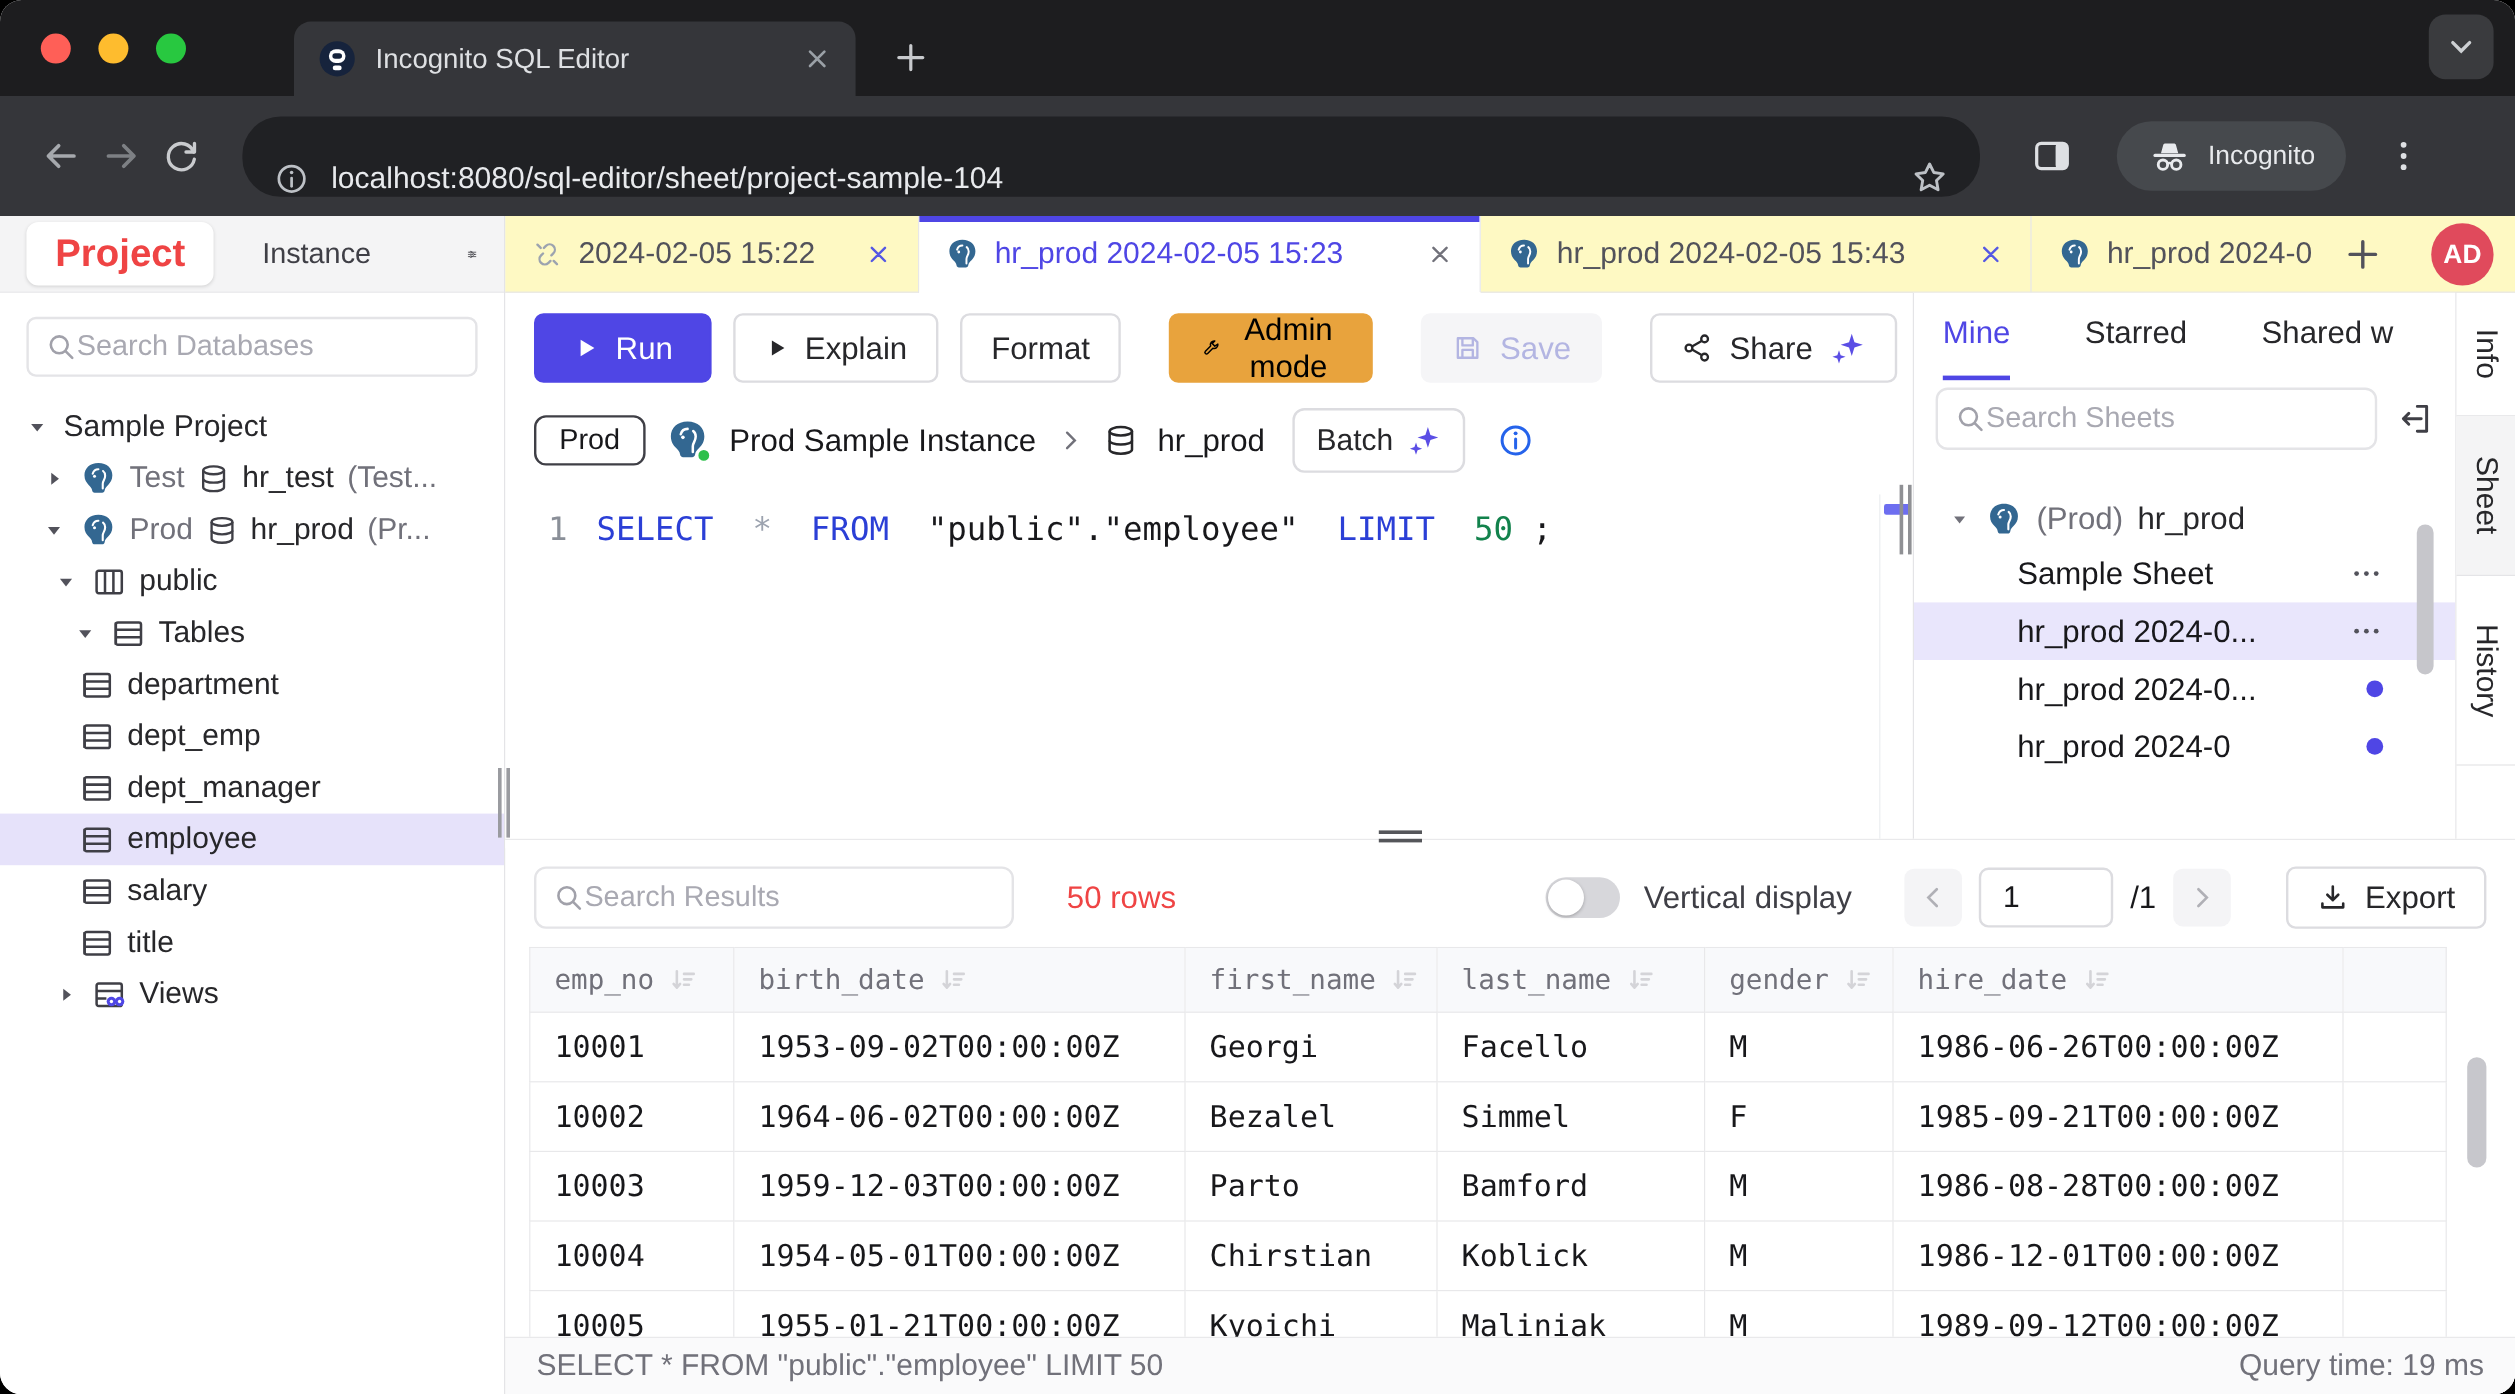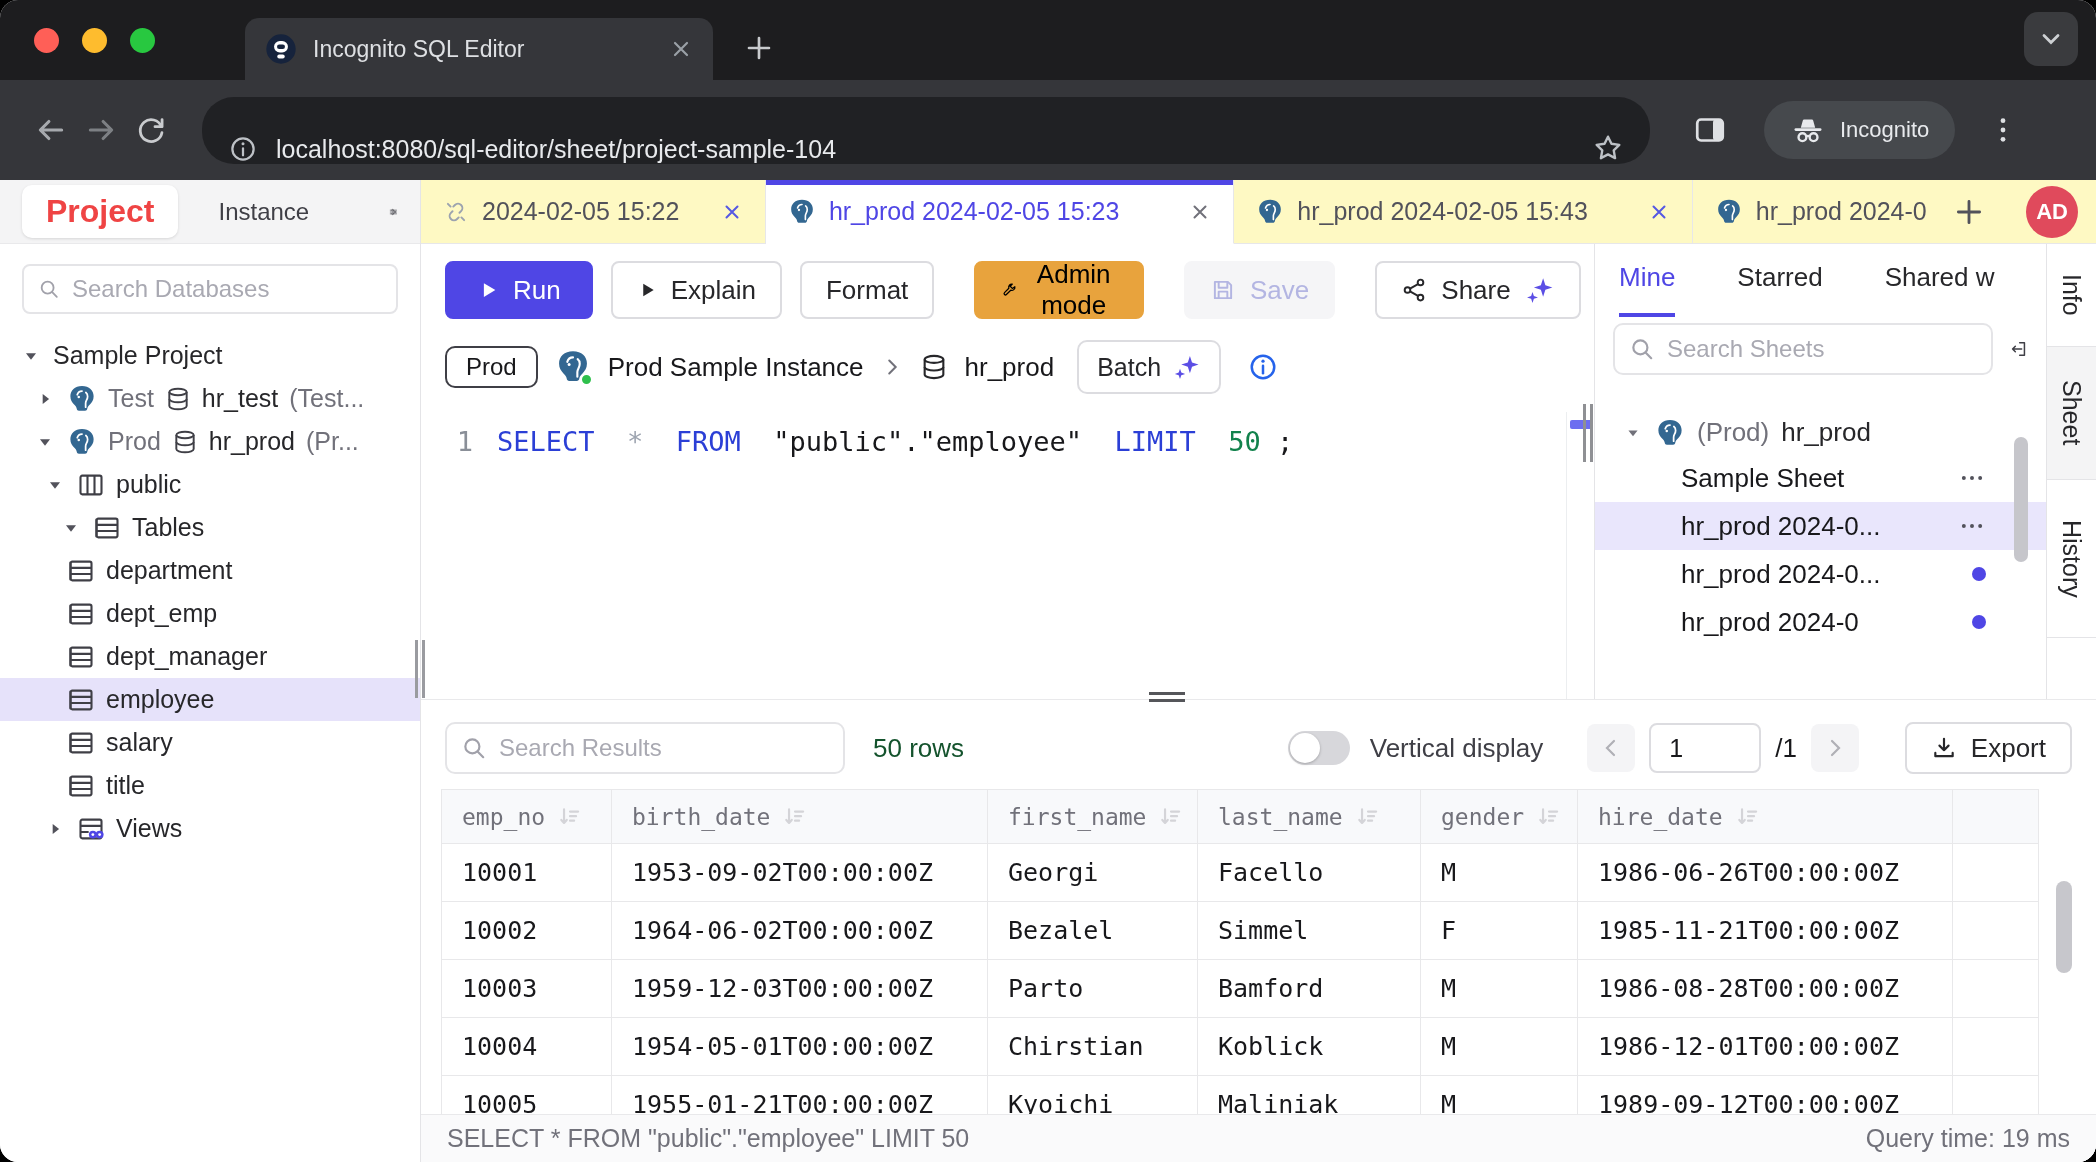--- a/index.html
+++ b/index.html
@@ -26,21 +26,21 @@
 
   
   .app { height:982px; display:flex; background:#fff; color:#27272a; }
 
   
   .sidebar { width:421px; border-right:1px solid #e4e4e7; display:flex; flex-direction:column; position:relative; flex:none; }
   .side-header { height:64px; background:#f4f4f5; border-bottom:1px solid #e9e9eb; display:flex; align-items:center; padding:0 22px; gap:40px; flex:none; }
   .pill-tab { background:#fff; border-radius:10px; padding:8px 24px; font-size:32px; font-weight:700; color:#ef4444; box-shadow:0 1px 3px rgba(0,0,0,.12); }
   .plain-tab { font-size:24px; color:#3f3f46; }
   .side-header .spacer { flex:1; }
-  .search-box { margin:20px 22px 14px; height:50px; border:2px solid #e4e4e7; border-radius:8px; display:flex; align-items:center; gap:12px; padding:0 14px; color:#a1a1aa; }
+  .search-box { margin:20px 22px 14px; height:50px; border:2px solid #e4e4e7; border-radius:8px; display:flex; align-items:center; gap:0; padding:0 14px; color:#a1a1aa; }
   .search-box input { border:none; outline:none; flex:1; font-size:24px; color:#3f3f46; font-family:inherit; background:transparent; }
   .search-box input::placeholder { color:#a9a9b2; }
   .tree { flex:1; overflow:hidden; padding-top:6px; }
   .tree-row { height:43px; display:flex; align-items:center; gap:11px; font-size:25px; color:#27272a; white-space:nowrap; overflow:hidden; }
   .tree-row .caret { color:#52525b; flex:none; }
   .tree-row .muted { color:#71717a; }
   .tree-row.selected { background:#e6e2fa; }
   .pl0{padding-left:20px}.pl1{padding-left:34px}.pl2{padding-left:44px}.pl3{padding-left:60px}.pl4{padding-left:67px}
   .side-grab { position:absolute; right:-5px; top:460px; display:flex; gap:4px; }
   .side-grab i { width:3px; height:58px; background:#9a9ba0; display:block; }
@@ -110,21 +110,21 @@
 
   
   .h-split { height:8px; border-top:1px solid #e9e9eb; position:relative; flex:none; background:#fff; }
   .h-split .grab { position:absolute; left:calc(50% - 110px); top:-8px; display:flex; flex-direction:column; gap:4px; }
   .h-split .grab i { width:36px; height:3px; background:#55565a; display:block; }
 
   
   .results { flex:1; display:flex; flex-direction:column; min-height:0; background:#fff; }
   .results-toolbar { height:82px; display:flex; align-items:center; gap:20px; padding:0 24px; flex:none; }
   .results-toolbar .search-box { margin:0; width:400px; height:52px; border-radius:10px; }
-  .rowcount { font-size:26px; color:#14532d; margin-left:8px; }
+  .rowcount { font-size:26px; color:#ef4444; margin-left:24px; }
   .results-toolbar .spacer { flex:1; }
   .toggle { width:62px; height:34px; border-radius:17px; background:#d7d7db; position:relative; flex:none; }
   .toggle .knob { position:absolute; left:2px; top:2px; width:30px; height:30px; border-radius:50%; background:#fff; box-shadow:0 1px 3px rgba(0,0,0,.25); }
   .toggle-label { font-size:26px; color:#3f3f46; margin-right:24px; }
   .pager { display:flex; align-items:center; gap:14px; }
   .pg-btn { width:48px; height:48px; border-radius:8px; background:#f4f4f6; color:#b0b0b6; display:flex; align-items:center; justify-content:center; font-size:26px; }
   .pg-input { width:112px; height:50px; border:2px solid #dcdce0; border-radius:8px; font-size:25px; padding-left:18px; color:#18181b; font-family:inherit; outline:none; }
   .pg-total { font-size:26px; color:#18181b; }
   .btn-export { margin-left:26px; height:52px; }
 
@@ -798,21 +798,21 @@
                   <td>M</td>
                   <td>1986-06-26T00:00:00Z</td>
                   <td></td>
               </tr>
               <tr>
                 <td>10002</td>
                   <td>1964-06-02T00:00:00Z</td>
                   <td>Bezalel</td>
                   <td>Simmel</td>
                   <td>F</td>
-                  <td>1985-11-21T00:00:00Z</td>
+                  <td>1985-09-21T00:00:00Z</td>
                   <td></td>
               </tr>
               <tr>
                 <td>10003</td>
                   <td>1959-12-03T00:00:00Z</td>
                   <td>Parto</td>
                   <td>Bamford</td>
                   <td>M</td>
                   <td>1986-08-28T00:00:00Z</td>
                   <td></td>

